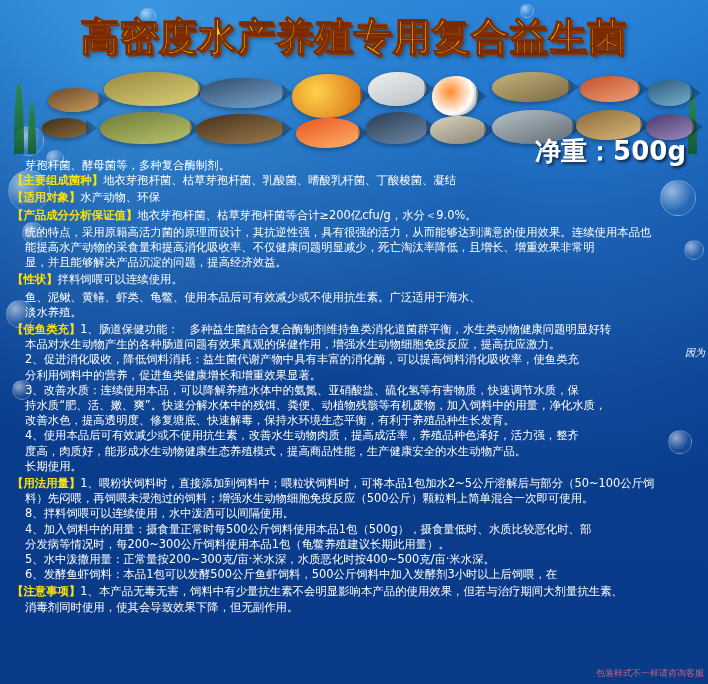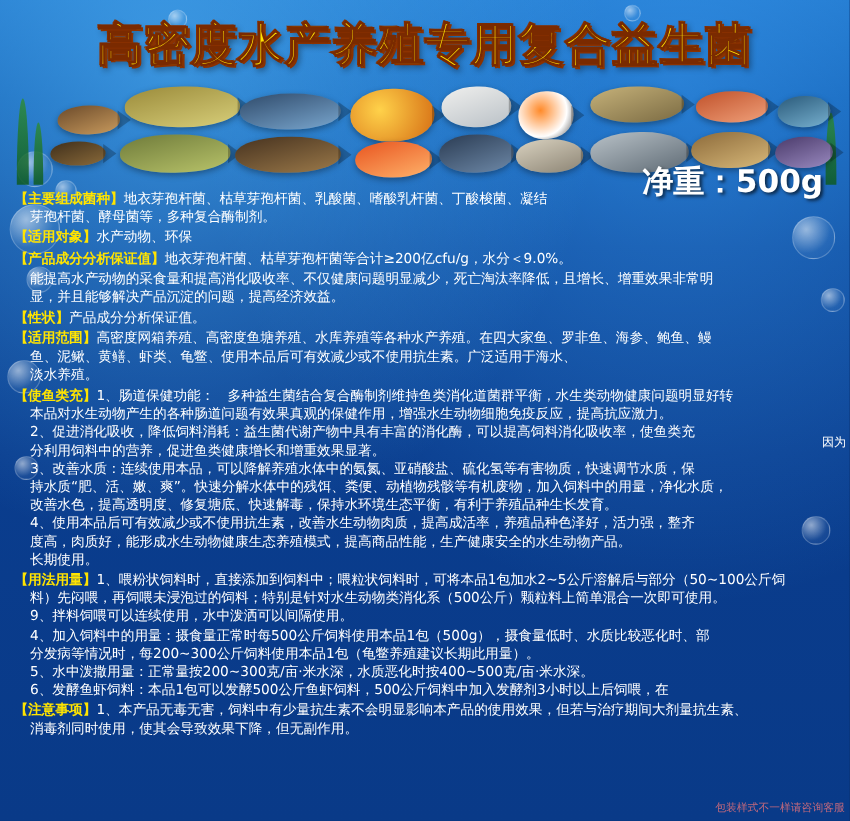--- a/index.html
+++ b/index.html
@@ -135,24 +135,25 @@
     right: 4px;
     bottom: 4px;
     font-size: 9px;
     color: rgba(255,120,120,0.75);
     z-index: 8;
     white-space: nowrap;
   }
   .side-note {
     position: absolute;
     right: 3px;
-    top: 362px;
+    top: 346px;
     font-size: 10px;
     color: #ffffff;
     z-index: 8;
+    font-style: italic;
   }
 </style>
 </head>
 <body>
 
 <div class="poster">
 
   <div class="bubble" style="left:14px; top:126px; width:28px; height:28px;"></div>
   <div class="bubble" style="left:46px; top:150px; width:16px; height:16px;"></div>
   <div class="bubble" style="left:8px; top:170px; width:40px; height:40px;"></div>
@@ -195,57 +196,57 @@
   </div>
 
   <div class="net-weight">
     <span>净重：</span><span class="val">500g</span>
   </div>
 
   <div class="side-note">因为</div>
 
   <div class="panel" id="panel">
       <div class="blk">
+        <div class="line sub"><span class="bd">芽孢杆菌、酵母菌等，多种复合酶制剂。</span></div>
         <div class="line"><span class="hd">【主要组成菌种】</span><span class="bd">地衣芽孢杆菌、枯草芽孢杆菌、乳酸菌、嗜酸乳杆菌、丁酸梭菌、凝结</span></div>
-        <div class="line sub"><span class="bd">芽孢杆菌、酵母菌等，多种复合酶制剂。</span></div>
       </div>
       <div class="blk">
         <div class="line"><span class="hd">【适用对象】</span><span class="bd">水产动物、环保</span></div>
       </div>
       <div class="blk">
         <div class="line"><span class="hd">【产品成分分析保证值】</span><span class="bd">地衣芽孢杆菌、枯草芽孢杆菌等合计≥200亿cfu/g，水分＜9.0%。</span></div>
       </div>
       <div class="blk">
+        <div class="line sub"><span class="bd">统的特点，采用原籍高活力菌的原理而设计，其抗逆性强，具有很强的活力，从而能够达到满意的使用效果。连续使用本品也</span></div>
         <div class="line sub"><span class="bd">能提高水产动物的采食量和提高消化吸收率、不仅健康问题明显减少，死亡淘汰率降低，且增长、增重效果非常明</span></div>
         <div class="line sub"><span class="bd">显，并且能够解决产品沉淀的问题，提高经济效益。</span></div>
       </div>
       <div class="blk">
-        <div class="line"><span class="hd">【性状】</span><span class="bd">产品成分分析保证值。</span></div>
-      </div>
-      <div class="blk">
-        <div class="line"><span class="hd">【适用范围】</span><span class="bd">高密度网箱养殖、高密度鱼塘养殖、水库养殖等各种水产养殖。在四大家鱼、罗非鱼、海参、鲍鱼、鳗</span></div>
+        <div class="line"><span class="hd">【性状】</span><span class="bd">拌料饲喂可以连续使用。</span></div>
+      </div>
+      <div class="blk">
         <div class="line sub"><span class="bd">鱼、泥鳅、黄鳝、虾类、龟鳖、使用本品后可有效减少或不使用抗生素。广泛适用于海水、</span></div>
         <div class="line sub"><span class="bd">淡水养殖。</span></div>
       </div>
       <div class="blk">
         <div class="line"><span class="hd">【使鱼类充】</span><span class="bd">1、肠道保健功能：   多种益生菌结合复合酶制剂维持鱼类消化道菌群平衡，水生类动物健康问题明显好转</span></div>
         <div class="line sub"><span class="bd">本品对水生动物产生的各种肠道问题有效果真观的保健作用，增强水生动物细胞免疫反应，提高抗应激力。</span></div>
         <div class="line sub"><span class="bd">2、促进消化吸收，降低饲料消耗：益生菌代谢产物中具有丰富的消化酶，可以提高饲料消化吸收率，使鱼类充</span></div>
         <div class="line sub"><span class="bd">分利用饲料中的营养，促进鱼类健康增长和增重效果显著。</span></div>
         <div class="line sub"><span class="bd">3、改善水质：连续使用本品，可以降解养殖水体中的氨氮、亚硝酸盐、硫化氢等有害物质，快速调节水质，保</span></div>
         <div class="line sub"><span class="bd">持水质“肥、活、嫩、爽”。快速分解水体中的残饵、粪便、动植物残骸等有机废物，加入饲料中的用量，净化水质，</span></div>
         <div class="line sub"><span class="bd">改善水色，提高透明度、修复塘底、快速解毒，保持水环境生态平衡，有利于养殖品种生长发育。</span></div>
         <div class="line sub"><span class="bd">4、使用本品后可有效减少或不使用抗生素，改善水生动物肉质，提高成活率，养殖品种色泽好，活力强，整齐</span></div>
         <div class="line sub"><span class="bd">度高，肉质好，能形成水生动物健康生态养殖模式，提高商品性能，生产健康安全的水生动物产品。</span></div>
         <div class="line sub"><span class="bd">长期使用。</span></div>
       </div>
       <div class="blk">
         <div class="line"><span class="hd">【用法用量】</span><span class="bd">1、喂粉状饲料时，直接添加到饲料中；喂粒状饲料时，可将本品1包加水2~5公斤溶解后与部分（50~100公斤饲</span></div>
-        <div class="line sub"><span class="bd">料）先闷喂，再饲喂未浸泡过的饲料；特别是针对水生动物类消化系（500公斤）颗粒料上简单混合一次即可使用。</span></div>
-        <div class="line sub"><span class="bd">9、拌料饲喂可以连续使用，水中泼洒可以间隔使用。</span></div>
+        <div class="line sub"><span class="bd">料）先闷喂，再饲喂未浸泡过的饲料；增强水生动物细胞免疫反应（500公斤）颗粒料上简单混合一次即可使用。</span></div>
+        <div class="line sub"><span class="bd">8、拌料饲喂可以连续使用，水中泼洒可以间隔使用。</span></div>
         <div class="line sub"><span class="bd">4、加入饲料中的用量：摄食量正常时每500公斤饲料使用本品1包（500g），摄食量低时、水质比较恶化时、部</span></div>
         <div class="line sub"><span class="bd">分发病等情况时，每200~300公斤饲料使用本品1包（龟鳖养殖建议长期此用量）。</span></div>
         <div class="line sub"><span class="bd">5、水中泼撒用量：正常量按200~300克/亩·米水深，水质恶化时按400~500克/亩·米水深。</span></div>
         <div class="line sub"><span class="bd">6、发酵鱼虾饲料：本品1包可以发酵500公斤鱼虾饲料，500公斤饲料中加入发酵剂3小时以上后饲喂，在</span></div>
       </div>
       <div class="blk">
         <div class="line"><span class="hd">【注意事项】</span><span class="bd">1、本产品无毒无害，饲料中有少量抗生素不会明显影响本产品的使用效果，但若与治疗期间大剂量抗生素、</span></div>
         <div class="line sub"><span class="bd">消毒剂同时使用，使其会导致效果下降，但无副作用。</span></div>
       </div>
     </div>

